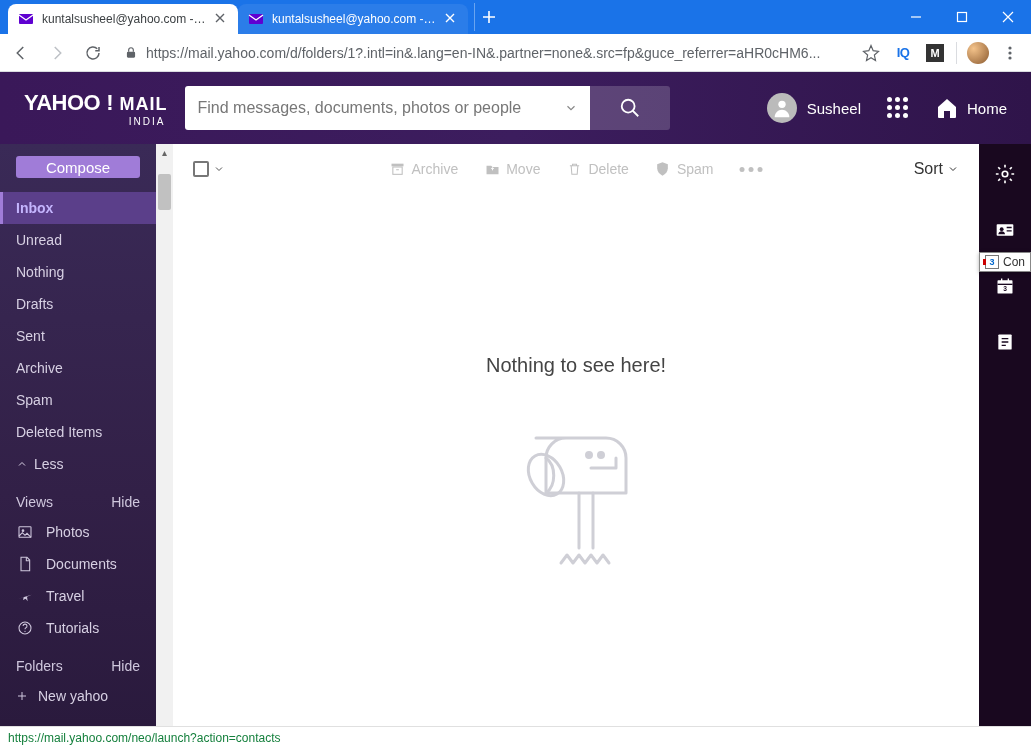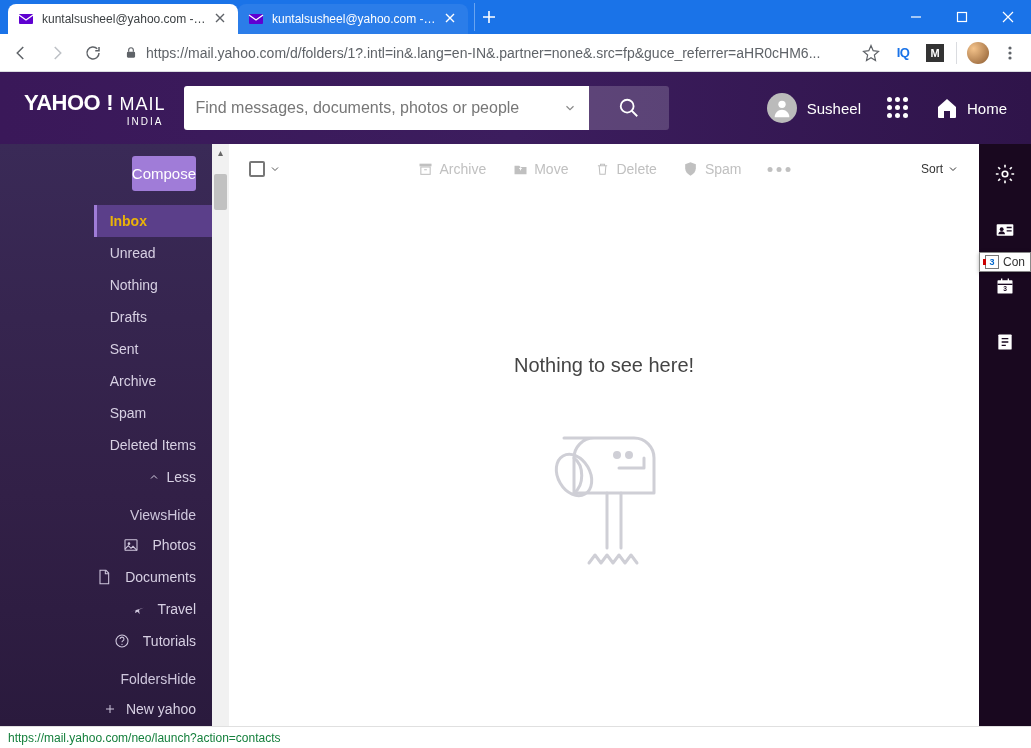--- a/index.html
+++ b/index.html
@@ -30,66 +30,66 @@
 .m-badge { width: 18px; height: 18px; background: #333; color: #fff; display: flex; align-items: center; justify-content: center; font-size: 11px; font-weight: 700; }
 .avatar-icon { width: 22px; height: 22px; border-radius: 50%; background: radial-gradient(circle at 30% 30%, #f4c38b, #8b5a2f); }
 
 
 .app { flex: 1; display: flex; flex-direction: column; min-height: 0; }
 .app-header { height: 72px; background: linear-gradient(90deg, #3a1859 0%, #3c1d5e 50%, #2f144a 100%); display: flex; align-items: center; padding: 0 24px; gap: 18px; }
 .logo { color: #fff; display: flex; flex-direction: column; align-items: flex-start; }
 .logo-row { display: flex; align-items: baseline; gap: 6px; }
 .logo-yahoo { font-family: "Arial Black", Arial, sans-serif; font-weight: 900; font-size: 22px; letter-spacing: -0.5px; }
 .logo-bang { font-family: "Arial Black", Arial, sans-serif; font-weight: 900; font-size: 22px; }
-.logo-mail { font-weight: 400; font-size: 18px; letter-spacing: 1px; }
+.logo-mail { font-weight: 700; font-size: 18px; letter-spacing: 1px; }
 .logo-sub { font-size: 10px; letter-spacing: 2px; align-self: flex-end; margin-right: 2px; }
 
 .search-wrap { display: flex; align-items: center; }
 .search-box { width: 405px; height: 44px; background: #fff; border-radius: 3px 0 0 3px; display: flex; align-items: center; padding: 0 12px; }
 .search-input { flex: 1; border: none; outline: none; font-size: 16px; color: #333; }
 .search-input::placeholder { color: #777; }
 .search-caret { color: #888; }
 .search-btn { width: 80px; height: 44px; background: rgba(255,255,255,.18); display: flex; align-items: center; justify-content: center; color: #fff; border-radius: 0 3px 3px 0; cursor: pointer; }
 
 .header-right { margin-left: auto; display: flex; align-items: center; gap: 26px; color: #fff; }
 .user-chip { display: flex; align-items: center; gap: 10px; cursor: pointer; }
 .user-avatar { width: 30px; height: 30px; border-radius: 50%; background: #bbb; display: flex; align-items: center; justify-content: center; }
 .user-name { font-size: 15px; }
 .grid9 { width: 22px; height: 22px; display: grid; grid-template-columns: repeat(3, 5px); grid-template-rows: repeat(3, 5px); gap: 3px; cursor: pointer; }
 .grid9 span { background: #fff; border-radius: 50%; }
 .home-link { display: flex; align-items: center; gap: 8px; cursor: pointer; font-size: 15px; }
 
 .app-body { flex: 1; display: flex; min-height: 0; position: relative; }
 
-.sidebar { width: 212px; background: linear-gradient(180deg, #3a2a57 0%, #322047 60%, #2a1a3d 100%); color: #e8e3ef; display: flex; flex-direction: column; padding: 12px 0 1px; font-size: 14px; overflow-y: auto; align-items: flex-end; }
+.sidebar { width: 156px; background: linear-gradient(180deg, #3a2a57 0%, #322047 60%, #2a1a3d 100%); color: #e8e3ef; display: flex; flex-direction: column; padding: 12px 0 14px; font-size: 14px; overflow-y: auto; }
 .compose-btn { margin: 0 16px 14px; height: 40px; background: #a07cd8; color: #fff; border: none; border-radius: 3px; font-size: 15px; cursor: pointer; }
 .nav-list { list-style: none; }
 .nav-item { padding: 8px 16px; cursor: pointer; color: #d7d0e3; }
-.nav-item.active { background: #5b3f8a; color: #eab308; font-weight: 600; border-left: 3px solid #a07cd8; padding-left: 13px; }
+.nav-item.active { background: #5b3f8a; color: #c4b5fd; font-weight: 600; border-left: 3px solid #a07cd8; padding-left: 13px; }
 .less-row { display: flex; align-items: center; gap: 6px; padding: 8px 16px; cursor: pointer; color: #d7d0e3; }
 .section-head { display: flex; justify-content: space-between; align-items: center; padding: 14px 16px 6px; color: #cfc7dd; font-size: 14px; }
 .section-head .hide { cursor: pointer; }
 .view-item { display: flex; align-items: center; gap: 12px; padding: 8px 16px; cursor: pointer; color: #d7d0e3; }
 .view-item .vicon { width: 18px; display: flex; justify-content: center; }
 .new-folder { display: flex; align-items: center; gap: 10px; padding: 8px 16px; cursor: pointer; color: #d7d0e3; }
 
 .scroll-gutter { width: 17px; background: #f1f1f1; position: relative; }
 .scroll-gutter::before { content: ""; position: absolute; top: 0; left: 0; right: 0; height: 17px; background: #f1f1f1; }
 .scroll-gutter .thumb { position: absolute; top: 30px; left: 2px; right: 2px; height: 36px; background: #c1c1c1; border-radius: 2px; }
 .scroll-gutter .arrow-up { position: absolute; top: 3px; left: 0; right: 0; text-align: center; color: #666; font-size: 10px; }
 
 .content { flex: 1; background: #fff; display: flex; flex-direction: column; }
 .toolbar { height: 50px; display: flex; align-items: center; padding: 0 20px; gap: 22px; color: #b9b9b9; position: relative; }
 .select-all { display: flex; align-items: center; gap: 4px; color: #555; cursor: pointer; }
 .select-box { width: 16px; height: 16px; border: 2px solid #777; border-radius: 2px; }
 .tool-actions { display: flex; align-items: center; gap: 26px; position: absolute; left: 50%; transform: translateX(-50%); }
 .tbtn { display: flex; align-items: center; gap: 6px; cursor: default; font-size: 14px; color: #c0c0c0; }
 .more-dots { display: flex; gap: 4px; }
 .more-dots span { width: 5px; height: 5px; background: #c0c0c0; border-radius: 50%; }
-.sort-btn { margin-left: auto; display: flex; align-items: center; gap: 4px; color: #333; cursor: pointer; font-size: 12px; }
+.sort-btn { margin-left: auto; display: flex; align-items: center; gap: 4px; color: #333; cursor: pointer; font-size: 16px; }
 
 .empty-state { flex: 1; display: flex; flex-direction: column; align-items: center; padding-top: 160px; color: #444; }
 .empty-text { font-size: 20px; margin-bottom: 26px; }
 .mailbox-svg { color: #d0d0d5; }
 
 .right-rail { width: 52px; background: #19081f; display: flex; flex-direction: column; align-items: center; padding-top: 14px; gap: 24px; color: #fff; position: relative; }
 .rail-item { width: 100%; display: flex; align-items: center; justify-content: center; height: 32px; cursor: pointer; }
 .rail-tooltip { position: absolute; right: 0; top: 108px; background: #fff; color: #333; font-size: 12px; padding: 2px 5px; border: 1px solid #888; box-shadow: 0 1px 4px rgba(0,0,0,.3); white-space: nowrap; display: flex; align-items: center; gap: 4px; }
 .rail-tooltip .mini { width: 14px; height: 14px; background: #fff; border: 1px solid #777; display: flex; align-items: center; justify-content: center; font-size: 9px; color: #06c; font-weight: bold; position: relative; }
 .rail-tooltip .mini::before { content: ""; position: absolute; left: -3px; top: 3px; width: 3px; height: 6px; background: #c00; }

